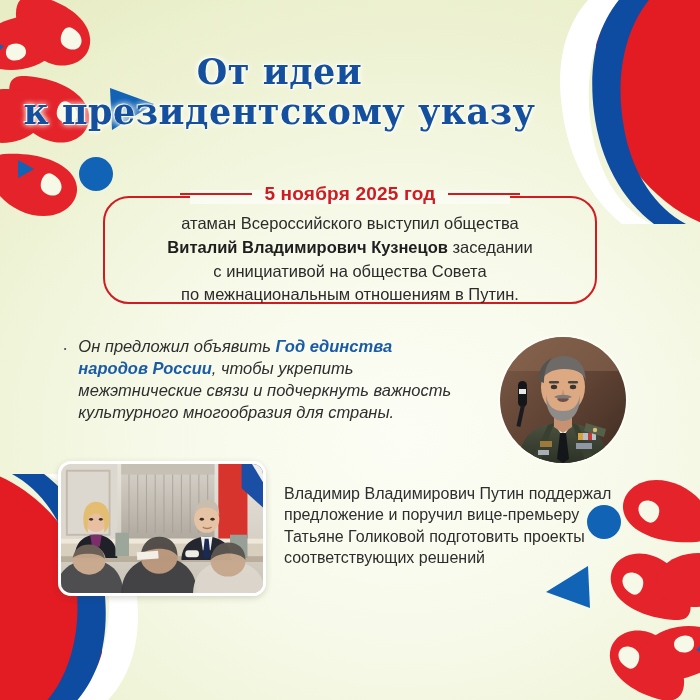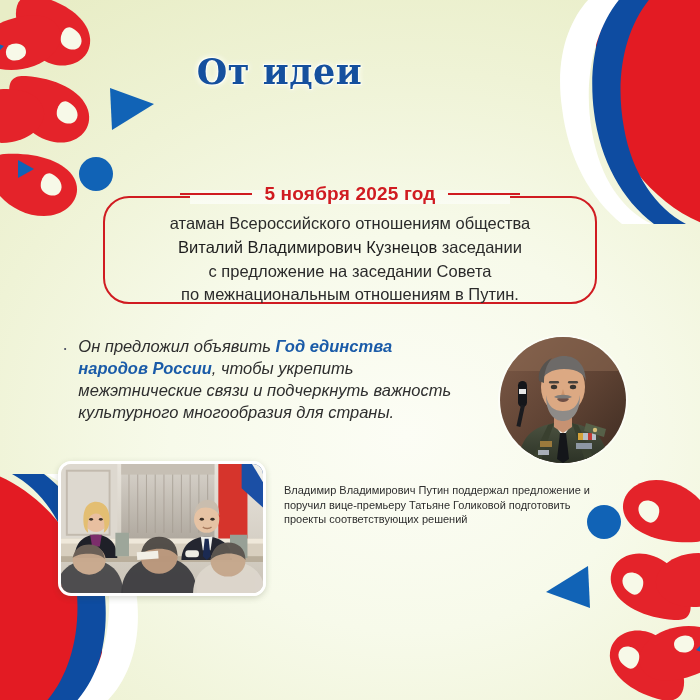--- a/index.html
+++ b/index.html
@@ -71,21 +71,21 @@
     position: absolute; left: 190px; top: 190px;
     width: 320px; height: 14px;
     background: linear-gradient(180deg, #F8FBEE 0%, #FAFCF3 100%);
     z-index: 6;
   }
   #intro-text {
     position: absolute; left: 105px; top: 212px; width: 490px;
     text-align: center; z-index: 7;
     color: #2B2B2B; font-size: 16.5px; line-height: 1.44;
   }
-  #intro-text b { font-weight: normal; color: #1E1E1E; }
+  #intro-text b { font-weight: bold; color: #1E1E1E; }
 
   
   #bullet-block {
     position: absolute; left: 62px; top: 336px; width: 390px;
     z-index: 5; display: flex; gap: 10px;
   }
   #bullet-dot {
     color: #55586A; font-size: 19px; line-height: 1.33;
     flex: 0 0 auto; margin-top: -1px;
   }
@@ -107,21 +107,21 @@
     overflow: hidden; z-index: 5;
     border: 3px solid #FFFFFF;
     box-shadow: 0 2px 6px rgba(60,70,40,.20);
   }
   .photo-svg { display: block; width: 100%; height: 100%; }
 
   
   #bottom-text {
     position: absolute; left: 284px; top: 483px; width: 330px;
     z-index: 5;
-    color: #2E2E2E; font-size: 11px; line-height: 1.34;
+    color: #2E2E2E; font-size: 16px; line-height: 1.34;
   }
 
   
   .deco-tri { position: absolute; width: 0; height: 0; z-index: 3; }
   .deco-dot { position: absolute; border-radius: 50%; background: #1163B6; z-index: 3; }
 </style>
 </head>
 <body>
 
 <div id="poster">
@@ -181,35 +181,36 @@
         </g>
         <path d="M4 64 L44 80 L6 118 Z" fill="#1163B6"></path>
         <path d="M150 122 L194 138 L152 164 Z" fill="#1163B6"></path>
         <circle cx="136" cy="208" r="17" fill="#1163B6"></circle>
       </g>
     </svg>
   </div>
 
   <div id="title-block">
     <div class="title-line" id="title-line-1">От идеи</div>
+    <div class="title-line" id="title-line-2">к президентскому указу</div>
   </div>
 
   <div id="intro-card"></div>
   <div id="intro-card-mask"></div>
 
   <div id="date-row">
     <span class="date-rule"></span>
     <span id="date-text">5 ноября 2025 год</span>
     <span class="date-rule"></span>
   </div>
 
   <div id="intro-text">
-    <span>атаман Всероссийского отношениям общества</span><br>
+    <span>атаман Всероссийского выступил общества</span><br>
     <b>Виталий Владимирович Кузнецов</b><span> заседании</span><br>
-    <span>с предложение на заседании Совета</span><br>
+    <span>с инициативой на общества Совета</span><br>
     <span>по межнациональным отношениям в Путин.</span>
   </div>
 
   <div id="bullet-block">
     <span id="bullet-dot">·</span>
     <div id="bullet-text">
       <span>Он предложил объявить </span><span class="hl">Год единства народов России</span><span>, чтобы укрепить межэтнические связи и подчеркнуть важность культурного многообразия для страны.</span>
     </div>
   </div>
 

